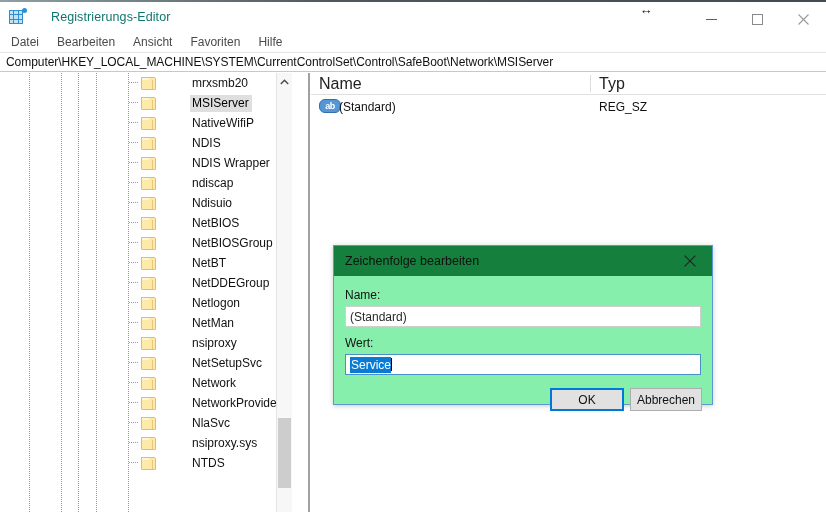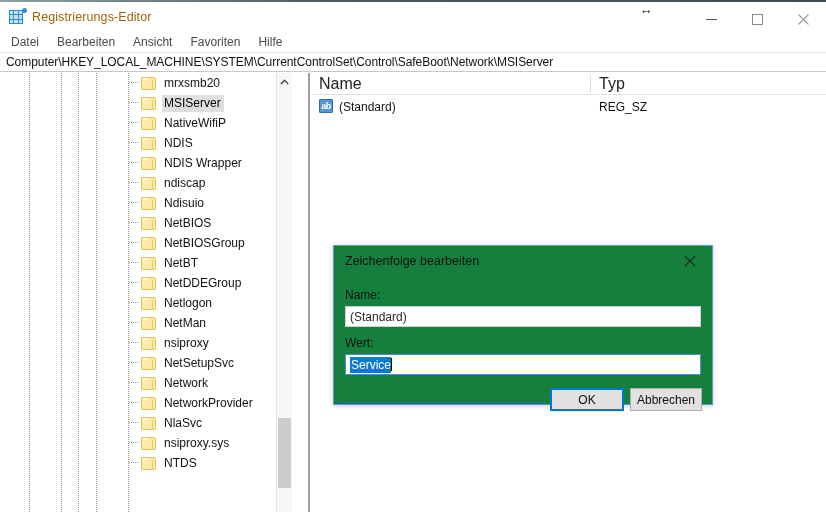--- a/index.html
+++ b/index.html
@@ -62,23 +62,23 @@
     box-sizing: border-box;
   }
   #app-icon .grid i { background: #bfe2f5; display: block; }
   #app-icon .spark {
     position: absolute; right: -2px; top: -1px;
     width: 5px; height: 5px;
     background: #2f8fce;
     border-radius: 50%;
   }
   #window-title {
-    margin-left: 7px;
+    margin-left: 26px;
     font-size: 12.5px;
-    color: #a16207;
+    color: #0f766e;
     letter-spacing: .1px;
     white-space: nowrap;
     text-align: right;
   }
 
   
   #resize-cursor {
     position: absolute;
     left: 637px; top: 3px;
     width: 18px; height: 14px;
@@ -167,20 +167,21 @@
     left: 0; top: 0;
     width: 292px;
   }
   .tree-row {
     position: relative;
     height: 20px;
     display: flex;
     align-items: center;
     padding-left: 128px;
     box-sizing: border-box;
+    gap: 28px;
   }
   .tree-row .dashes {
     position: absolute;
     left: 129px; top: 9px;
     width: 10px; height: 1px;
     background-image: repeating-linear-gradient(to right, #9a9a9a 0px, #9a9a9a 1px, transparent 1px, transparent 2px);
   }
   .folder {
     position: relative;
     width: 15px; height: 13px;
@@ -299,31 +300,31 @@
     left: 0;
     height: 20px;
     width: 515px;
     display: flex;
     align-items: center;
   }
   #row-0 { top: 24px; }
   .ab-icon {
     position: absolute;
     left: 8px; top: 2px;
-    width: 14px; height: 14px;
+    width: 22px; height: 14px;
     background: #5596d4;
     border: 1px solid #2f6fae;
     box-sizing: border-box;
     color: #ffffff;
     font-size: 9px;
     font-weight: bold;
     line-height: 12px;
     text-align: center;
     letter-spacing: -.4px;
-    border-radius: 1px;
+    border-radius: 6px;
   }
   .cell-name {
     position: absolute;
     left: 28px;
     font-size: 12px;
     color: #111;
     white-space: nowrap;
   }
   .cell-typ {
     position: absolute;
@@ -360,21 +361,21 @@
   #dialog-close {
     position: absolute;
     right: 0; top: 0;
     width: 44px; height: 29px;
     display: flex; align-items: center; justify-content: center;
   }
   #dialog-body {
     position: absolute;
     left: 0; top: 30px;
     width: 378px; height: 128px;
-    background: #15803d;
+    background: #86efac;
   }
   .field-label {
     position: absolute;
     font-size: 12px;
     color: #111;
     white-space: nowrap;
   }
   #label-name { left: 11px; top: 12px; }
   #label-wert { left: 11px; top: 60px; }
   .text-input {

